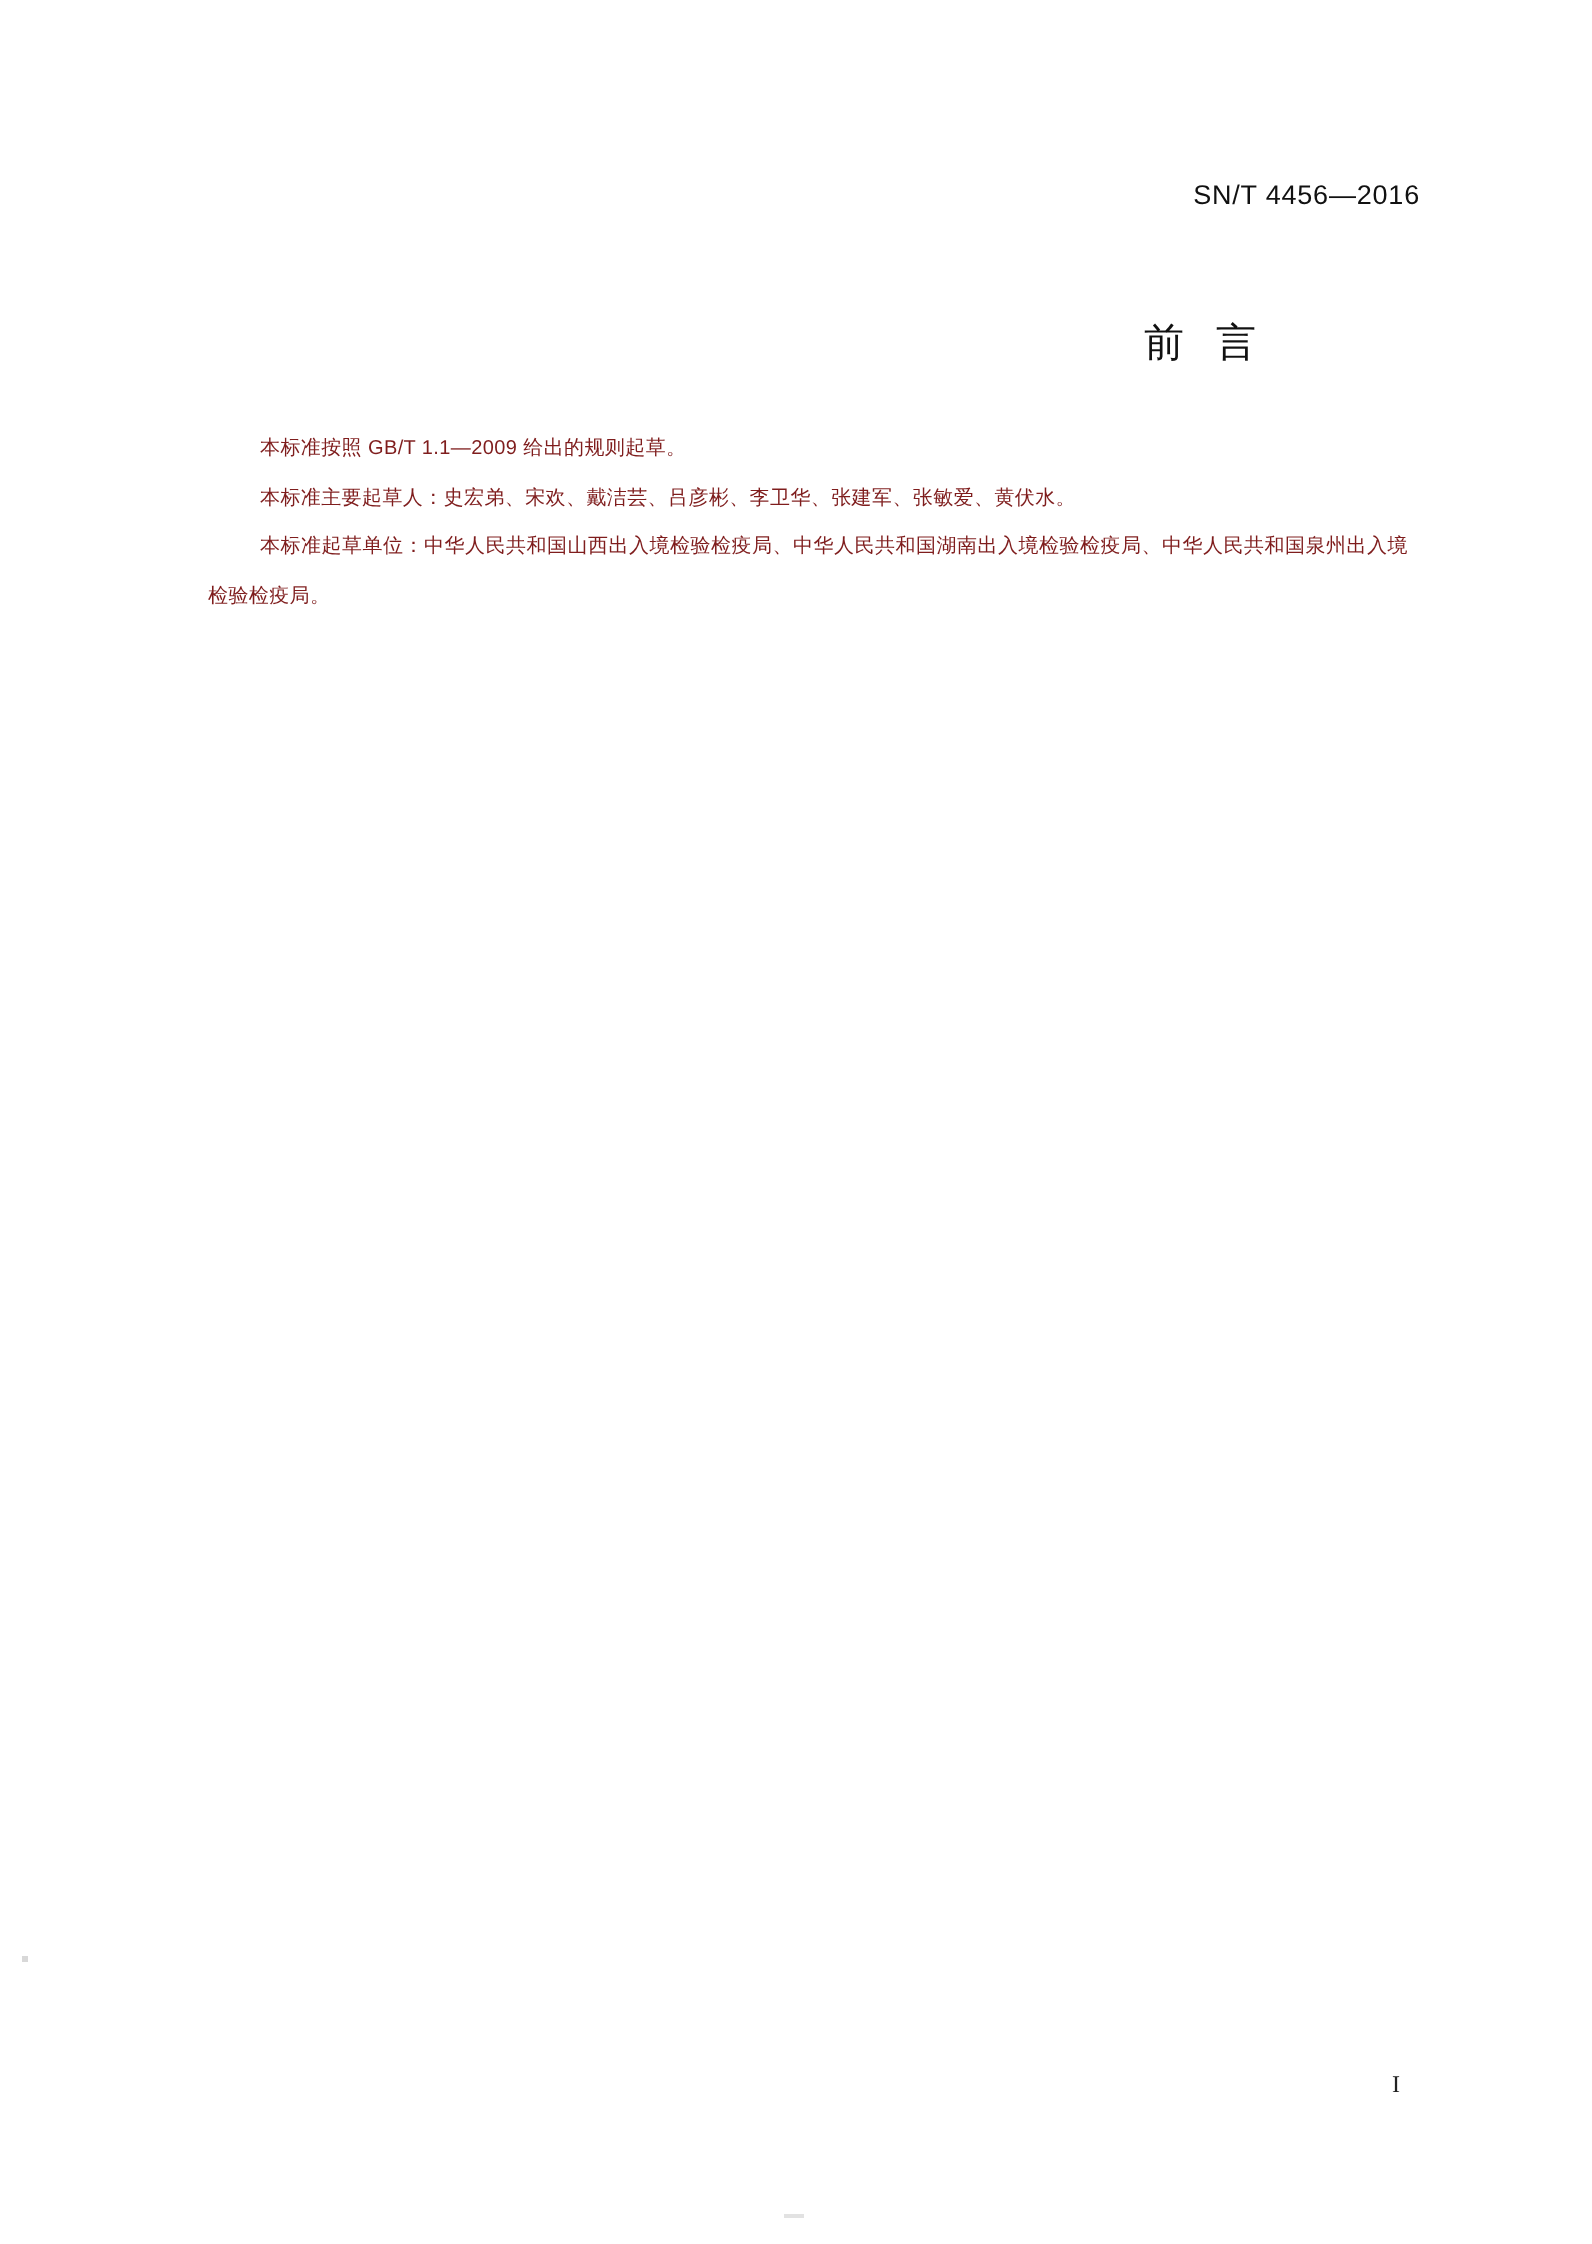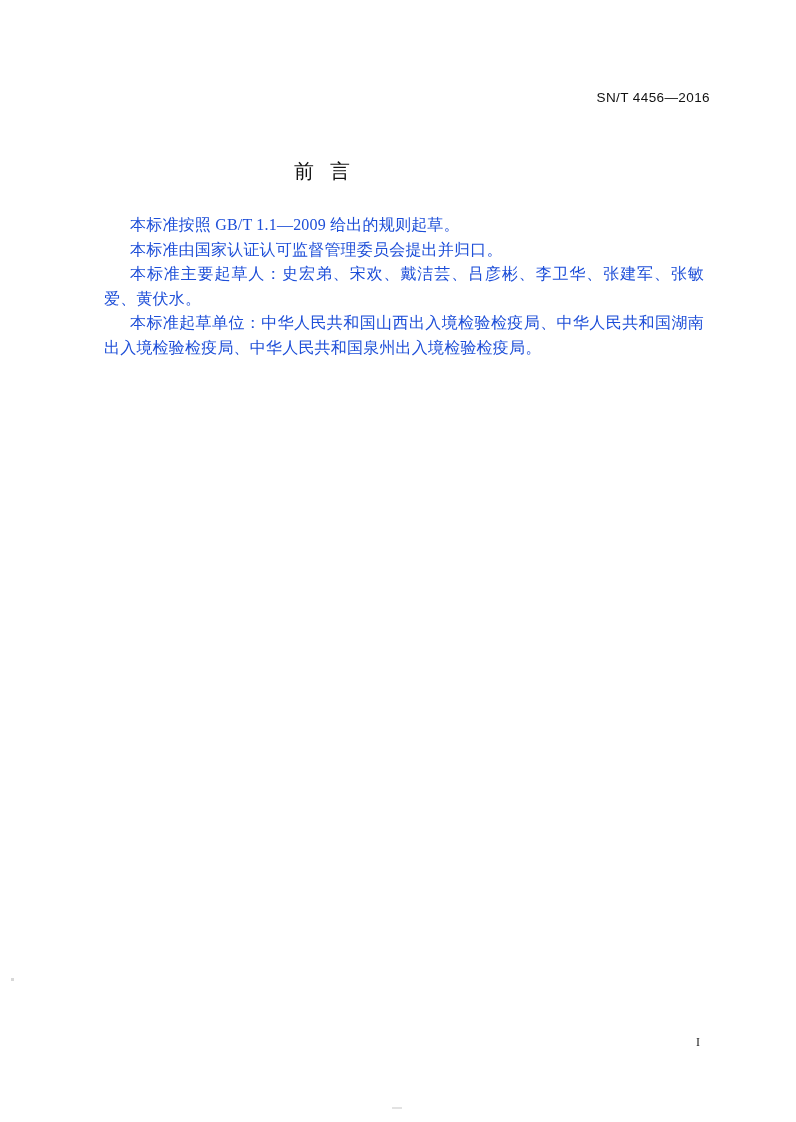--- a/index.html
+++ b/index.html
@@ -27,39 +27,39 @@
     font-size: 13.5px;
     letter-spacing: 0.4px;
     color: #111111;
     white-space: nowrap;
   }
   .doc-title {
     position: absolute;
     top: 158px;
     left: 0;
     width: 644px;
-    text-align: center;
+    text-align: right;
     font-family: "DejaVu Serif", serif;
     font-size: 20px;
     font-weight: normal;
     letter-spacing: 16px;
     text-indent: 16px;
     color: #111111;
   }
   .body-block {
     position: absolute;
     top: 213px;
     left: 104px;
     width: 600px;
   }
   .para {
-    font-family: Liberation Serif, serif;
-    font-size: 16px;
+    font-family: Liberation Sans, sans-serif;
+    font-size: 10px;
     line-height: 24.5px;
-    color: #1d4ed8;
+    color: #7f1d1d;
     text-align: justify;
     text-justify: inter-ideograph;
     margin: 0 0 0 0;
     letter-spacing: 0.2px;
   }
   .para.indent {
     text-indent: 26px;
   }
   .page-number {
     position: absolute;
@@ -91,21 +91,20 @@
 <body>
 
 <div class="page">
 
   <div class="header-std-no">SN/T 4456—2016</div>
 
   <div class="doc-title">前言</div>
 
   <div class="body-block">
     <p class="para indent">本标准按照 GB/T 1.1—2009 给出的规则起草。</p>
-    <p class="para indent">本标准由国家认证认可监督管理委员会提出并归口。</p>
     <p class="para indent">本标准主要起草人：史宏弟、宋欢、戴洁芸、吕彦彬、李卫华、张建军、张敏爱、黄伏水。</p>
     <p class="para indent">本标准起草单位：中华人民共和国山西出入境检验检疫局、中华人民共和国湖南出入境检验检疫局、中华人民共和国泉州出入境检验检疫局。</p>
   </div>
 
   <div class="page-number">I</div>
 
   <div class="edge-mark left"></div>
   <div class="edge-mark bottom"></div>
 
 </div>

